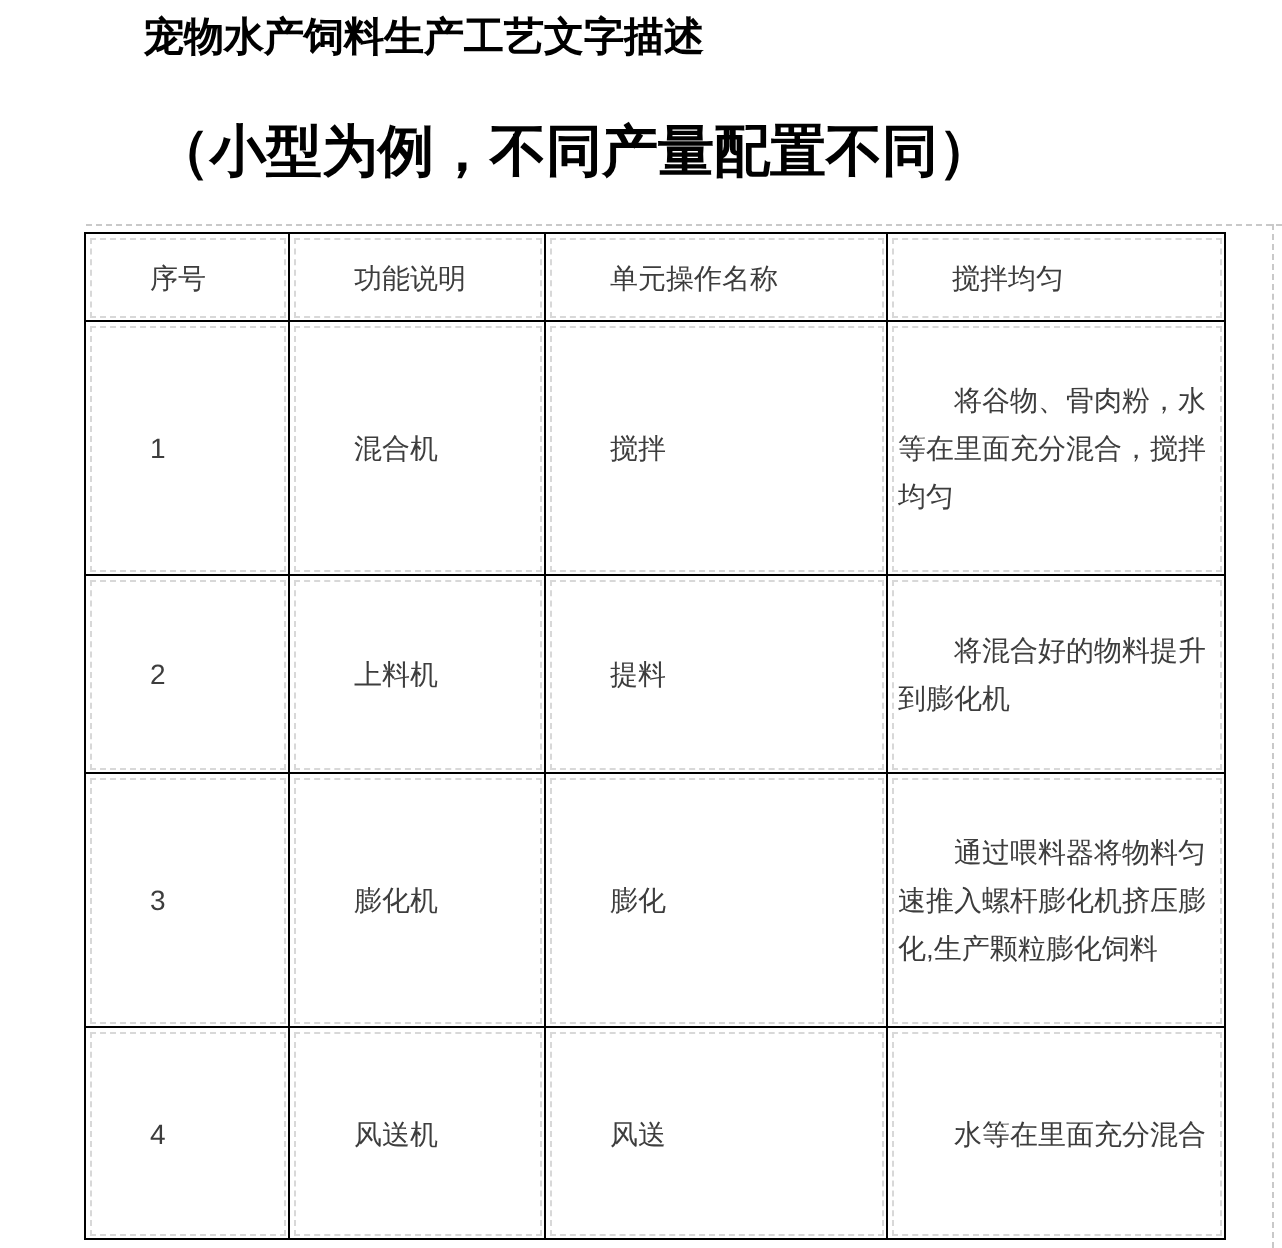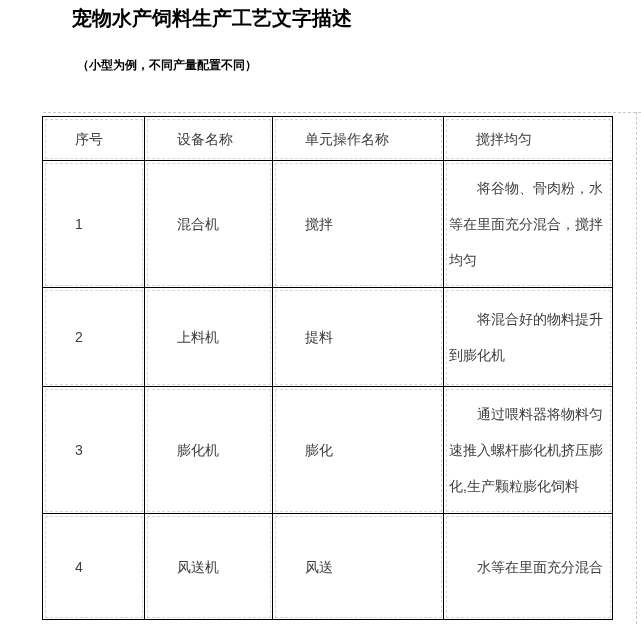--- a/index.html
+++ b/index.html
@@ -19,21 +19,21 @@
     font-weight: bold;
     color: #000000;
     white-space: nowrap;
     letter-spacing: 0px;
   }
 
   .doc-subtitle {
     position: absolute;
     left: 77px; top: 57px;
     font-family: "DejaVu Serif", "Liberation Serif", serif;
-    font-size: 12px;
+    font-size: 28px;
     font-weight: bold;
     color: #000000;
     white-space: nowrap;
   }
 
   
   .boundary-top {
     position: absolute;
     left: 43px; top: 112px;
     width: 598px; height: 0;
@@ -72,21 +72,21 @@
     font-size: 14px;
     color: #3d3d3d;
     text-align: left;
     padding: 0 4px 0 32px;
     line-height: 20px;
     overflow: hidden;
   }
 
   .main-table td.desc-cell {
     padding: 0 4px 0 5px;
-    line-height: 36px;
+    line-height: 24px;
     text-indent: 2em;
     word-break: break-all;
   }
 </style>
 </head>
 <body>
 
 <div class="doc-title">宠物水产饲料生产工艺文字描述</div>
 
 <div class="doc-subtitle">（小型为例，不同产量配置不同）</div>
@@ -98,21 +98,21 @@
 <table class="main-table">
   <colgroup>
     <col class="c1">
       <col class="c2">
       <col class="c3">
       <col class="c4">
   </colgroup>
   <tbody>
     <tr class="row-head">
       <td>序号</td>
-      <td>设备名称</td>
+      <td>功能说明</td>
       <td>单元操作名称</td>
       <td>搅拌均匀</td>
     </tr>
     <tr class="row-1">
       <td>1</td>
       <td>混合机</td>
       <td>搅拌</td>
       <td class="desc-cell">将谷物、骨肉粉，水等在里面充分混合，搅拌均匀</td>
     </tr>
     <tr class="row-2">

